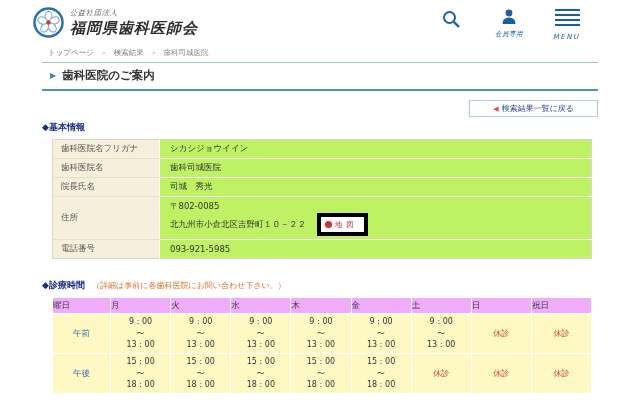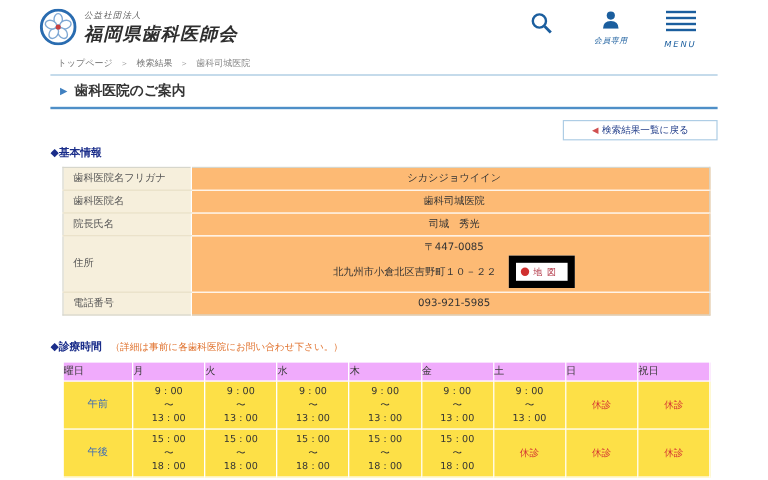--- a/index.html
+++ b/index.html
@@ -39,36 +39,36 @@
   .section-head { margin:9px 0 5px 0; font-size:9px; font-weight:bold; color:#1a2d8a; }
   .section-head .note { font-weight:normal; color:#e0712c; font-size:8px; margin-left:4px;text-align:right; }
 
   
   table { border-collapse:collapse; width:540px; margin-left:10px; table-layout:fixed; }
   .info-table { border:1px solid #d6d6cc; }
   .info-table td { font-size:8.5px; vertical-align:middle; }
   .info-table td.label { width:107px; background:#f6efdc; color:#555;
                          border-bottom:1px solid #e8dfc6; border-right:1px solid #fff;
                          padding:3px 4px 3px 8px; }
-  .info-table td.value { background:#fdba74; color:#333;
-                         border-bottom:1px solid #fff; padding:3px 4px 3px 10px;text-align:center; }
+  .info-table td.value { background:#bef264; color:#333;
+                         border-bottom:1px solid #fff; padding:3px 4px 3px 10px; }
   .info-table tr:last-child td { border-bottom:none; }
   .addr-line { line-height:13px; }
-  .map-btn { display:inline-block; border:6px solid #000000; background:#fff; color:#b03040;
+  .map-btn { display:inline-block; border:4px solid #000000; background:#fff; color:#b03040;
              font-size:7.5px; padding:1px 6px 1px 4px; margin-left:8px; letter-spacing:4px;
              cursor:pointer; vertical-align:middle; }
   .map-btn .dot { display:inline-block; width:7px; height:7px; border-radius:50%;
                   background:#d03030; margin-right:3px; vertical-align:-1px; letter-spacing:0; }
 
   
   .hours-table { border:1px solid #c4d9e6; }
   .hours-table th { background:#f0abfc; color:#3a3a3a; font-weight:normal; font-size:8.5px;
                     height:16px; border:1px solid #fff; text-align:left; }
   .hours-table th.day-col { width:58px; }
-  .hours-table td { background:#fde047; border:1px solid #fff; text-align:center;
+  .hours-table td { background:#fef9c3; border:1px solid #fff; text-align:center;
                     font-size:8px; color:#333; height:40px; line-height:11.5px; }
   .hours-table td.rowlabel { color:#3a6ab8; font-size:8.5px; }
   .hours-table td.closed { color:#d43333; }
 </style>
 </head>
 <body>
 
 <div class="header">
   <div class="brand">
     <svg class="logo" viewBox="0 0 32 32">
@@ -144,21 +144,21 @@
       <td class="label">歯科医院名</td>
       <td class="value">歯科司城医院</td>
     </tr>
     <tr>
       <td class="label">院長氏名</td>
       <td class="value">司城　秀光</td>
     </tr>
     <tr>
       <td class="label">住所</td>
       <td class="value">
-        <div class="addr-line">〒447-0085</div>
+        <div class="addr-line">〒802-0085</div>
         <div class="addr-line">
           <span>北九州市小倉北区吉野町１０－２２</span>
           <span class="map-btn"><span class="dot"></span><span>地図</span></span>
         </div>
       </td>
     </tr>
     <tr>
       <td class="label">電話番号</td>
       <td class="value">093-921-5985</td>
     </tr>

